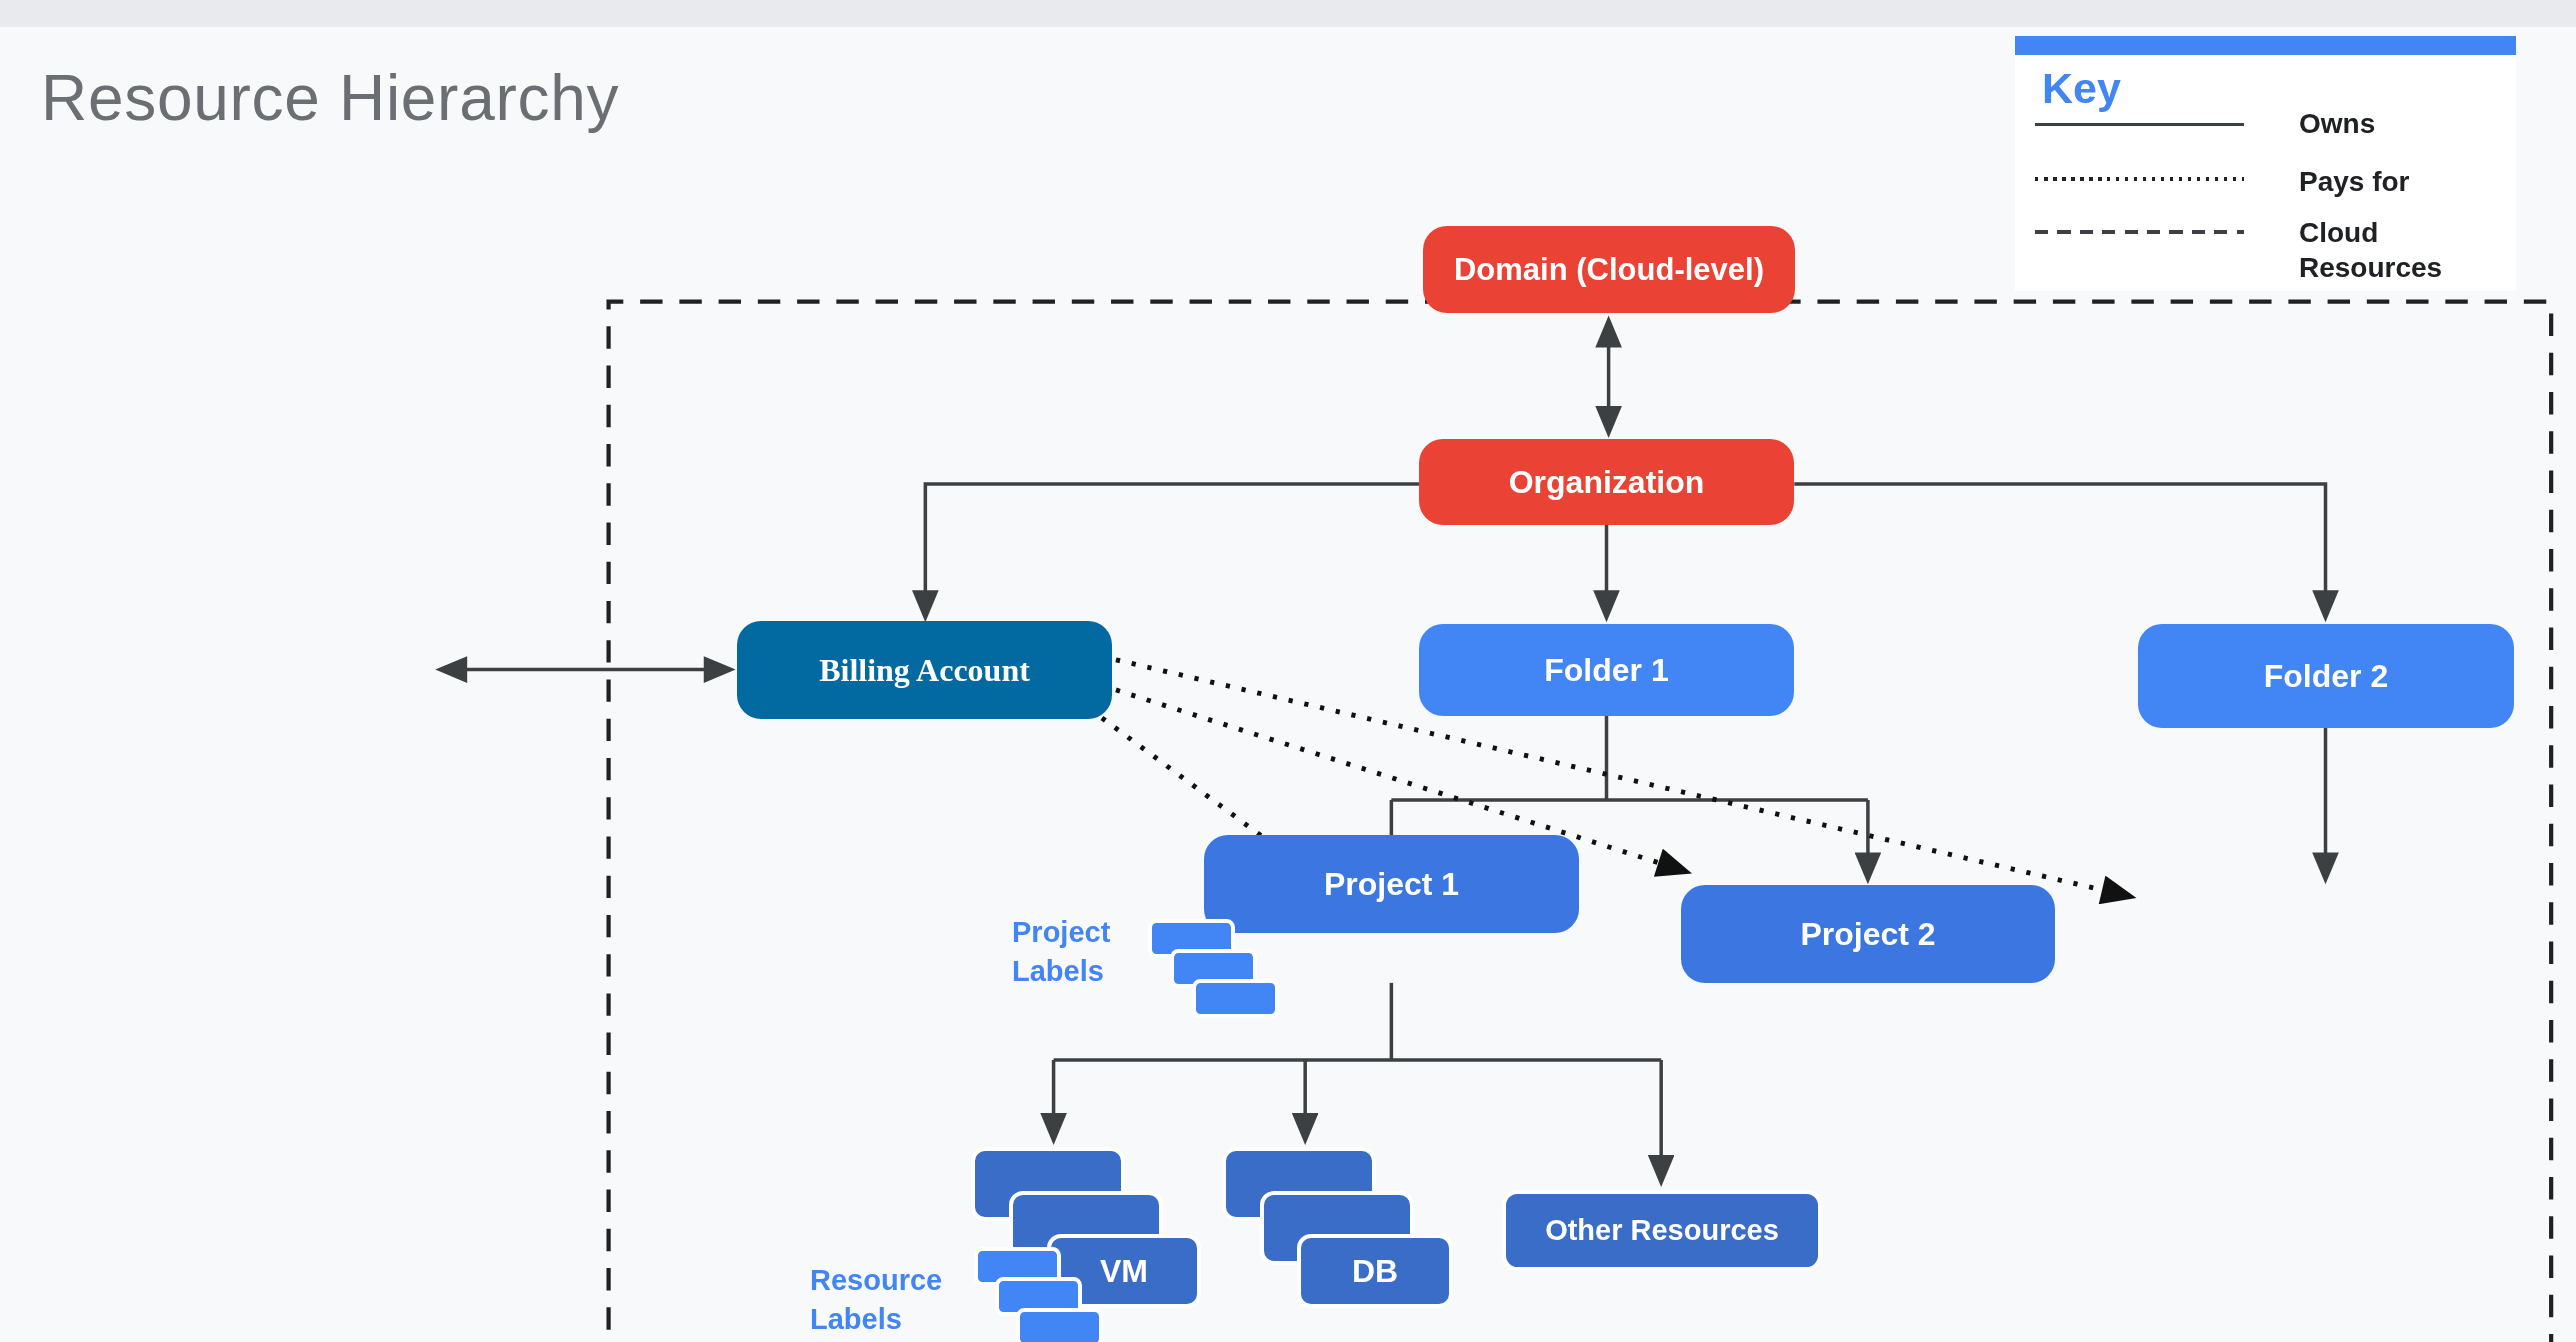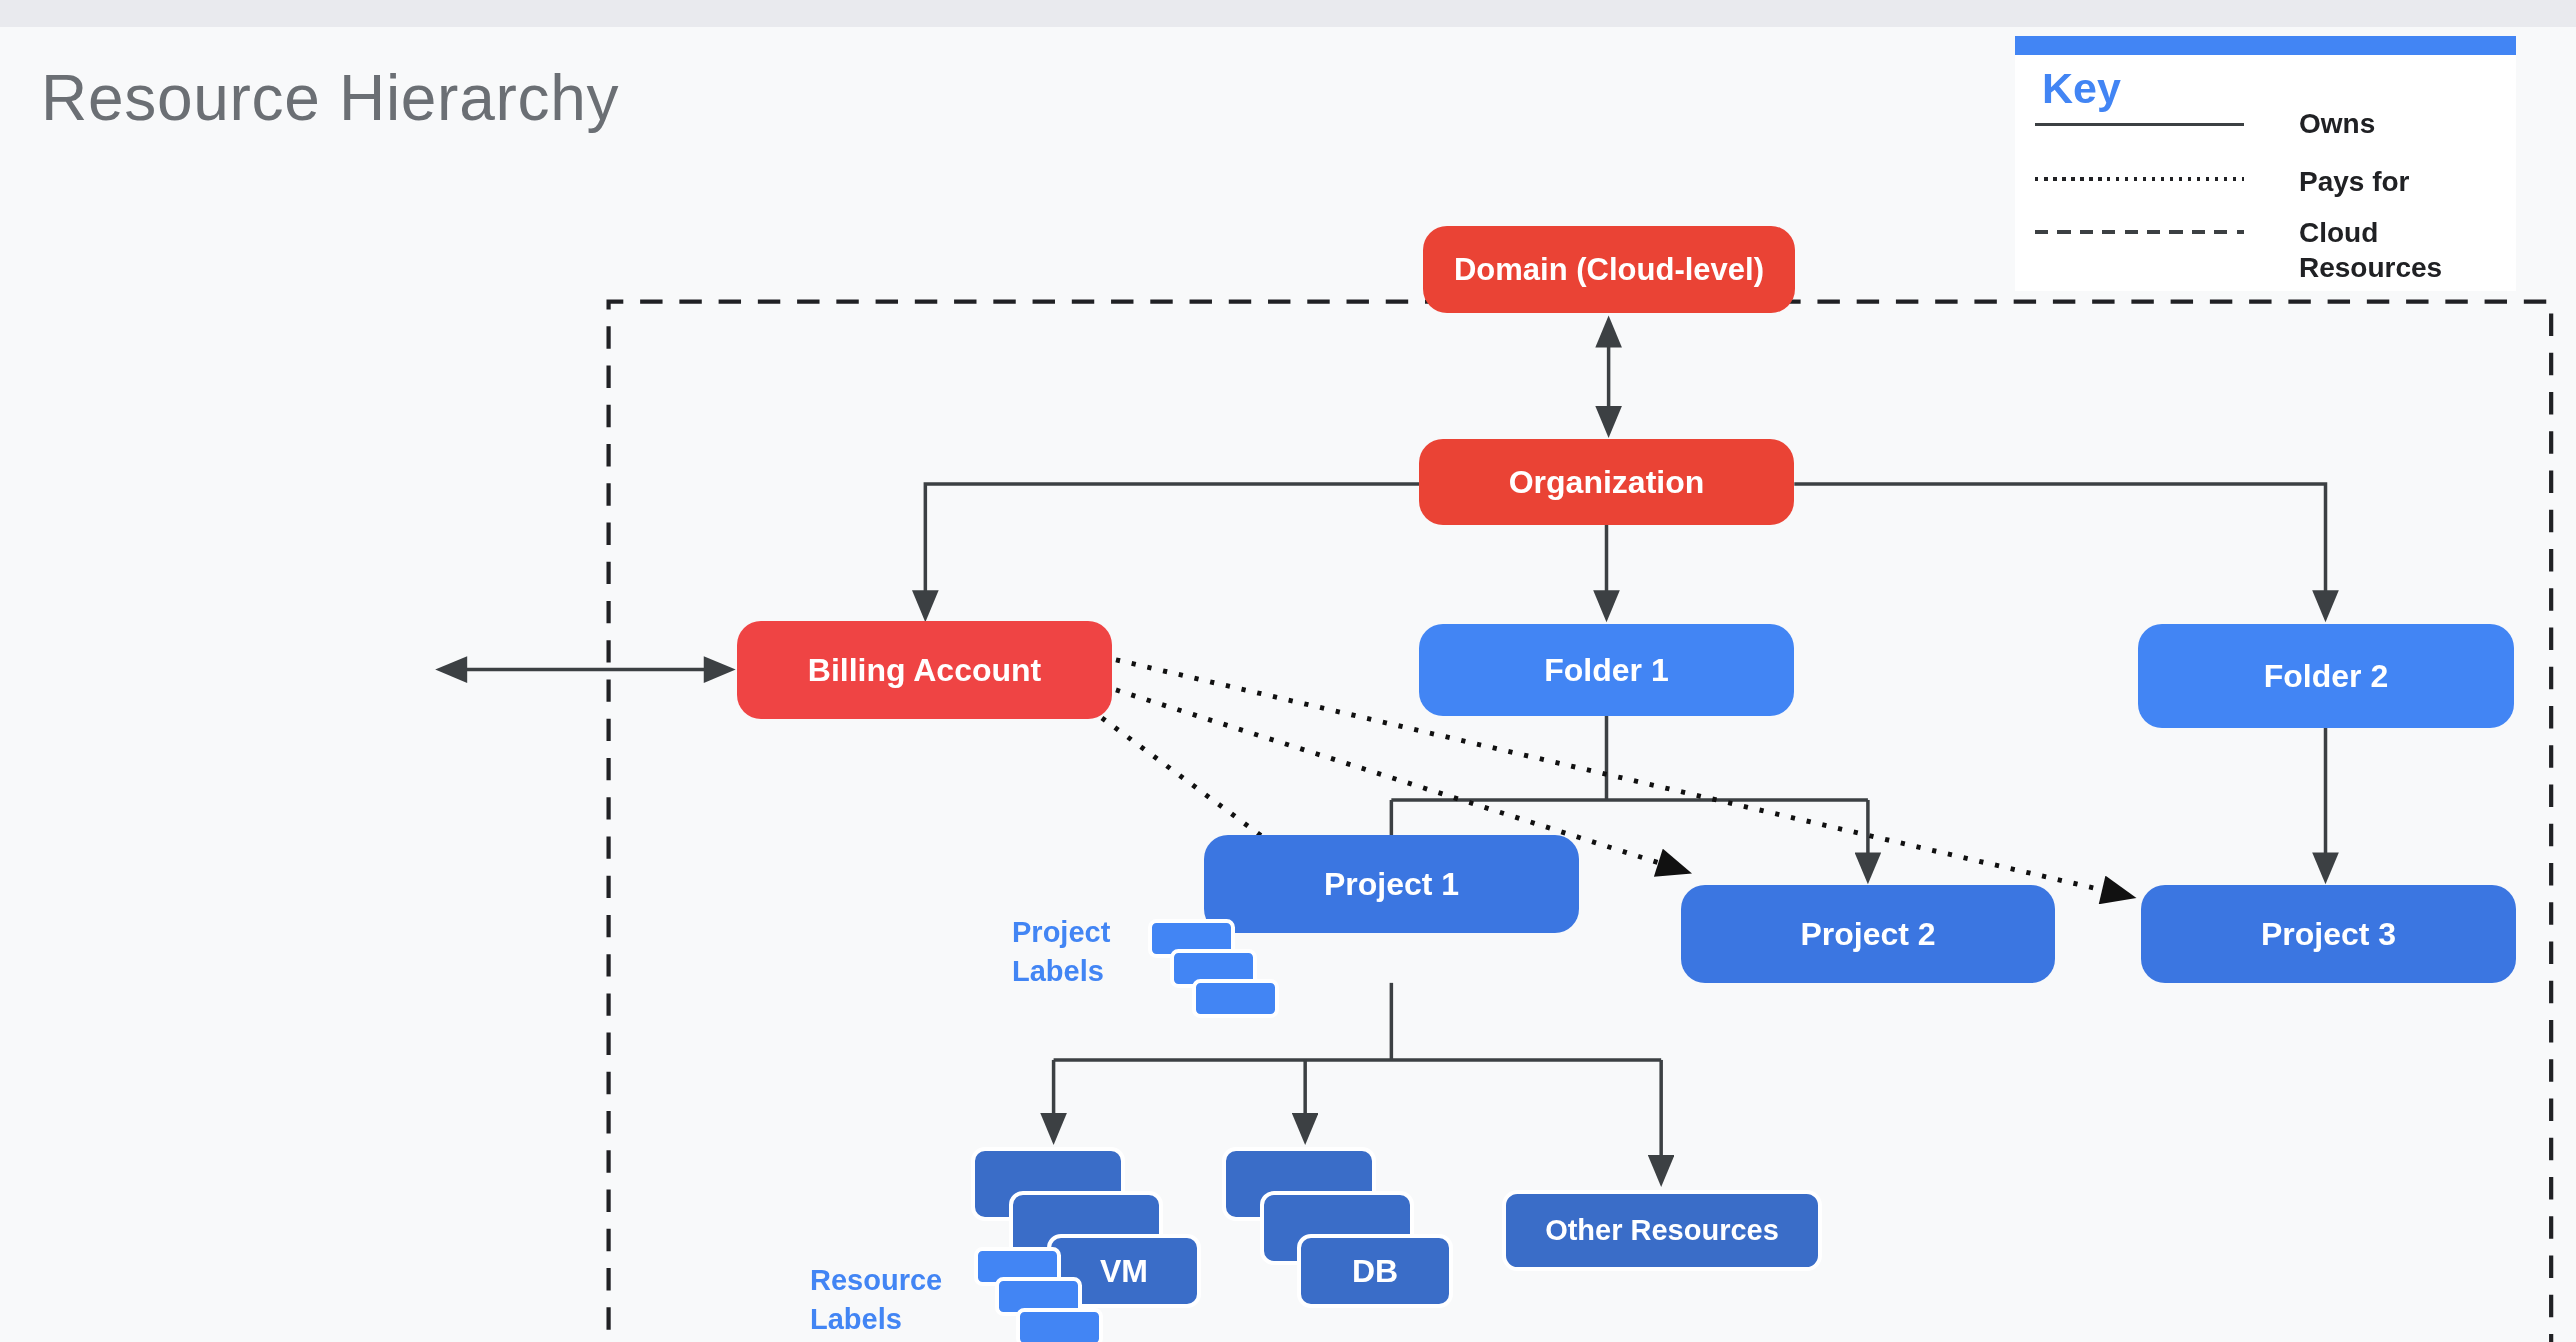--- a/index.html
+++ b/index.html
@@ -104,43 +104,40 @@
 
   <div class="node" style="left: 1423px; top: 199px; width: 372px; height: 87px; font-size: 31px; background: rgb(234, 67, 53);">
     <span>Domain (Cloud-level)</span>
   </div>
 
   <div class="node" style="left: 1419px; top: 412px; width: 375px; height: 86px; background: rgb(234, 67, 53);">
     <span>Organization</span>
   </div>
 
 
-  <div class="node" style="left: 737px; top: 594px; width: 375px; height: 98px; background: #ef4444;">
+  <div class="node" style="left: 737px; top: 594px; width: 375px; height: 98px; background: #0369a1; font-family: Liberation Serif, serif;">
     <span>Billing Account</span>
   </div>
 
   <div class="node" style="left: 1419px; top: 597px; width: 375px; height: 92px; background: rgb(66, 133, 244);">
     <span>Folder 1</span>
   </div>
 
   <div class="node" style="left: 2138px; top: 597px; width: 376px; height: 104px; background: rgb(66, 133, 244);">
     <span>Folder 2</span>
   </div>
 
   <div class="node" style="left: 1204px; top: 808px; width: 375px; height: 98px; background: rgb(59, 118, 225);">
     <span>Project 1</span>
   </div>
 
   <div class="node" style="left: 1681px; top: 858px; width: 374px; height: 98px; background: rgb(59, 118, 225);">
     <span>Project 2</span>
   </div>
 
-  <div class="node" style="left: 2141px; top: 858px; width: 375px; height: 98px; background: rgb(59, 118, 225);">
-    <span>Project 3</span>
-  </div>
 
   <div class="stackcard" style="left: 971px; top: 1120px; background: rgb(58, 109, 200);"></div>
   <div class="stackcard" style="left: 1009px; top: 1164px; background: rgb(58, 109, 200);"></div>
   <div class="stackcard" style="left: 1047px; top: 1207px; background: rgb(58, 109, 200);">
     <span>VM</span>
   </div>
 
   <div class="stackcard" style="left: 1222px; top: 1120px; background: rgb(58, 109, 200);"></div>
   <div class="stackcard" style="left: 1260px; top: 1164px; background: rgb(58, 109, 200);"></div>
   <div class="stackcard" style="left: 1297px; top: 1207px; width: 156px; background: rgb(58, 109, 200);">

